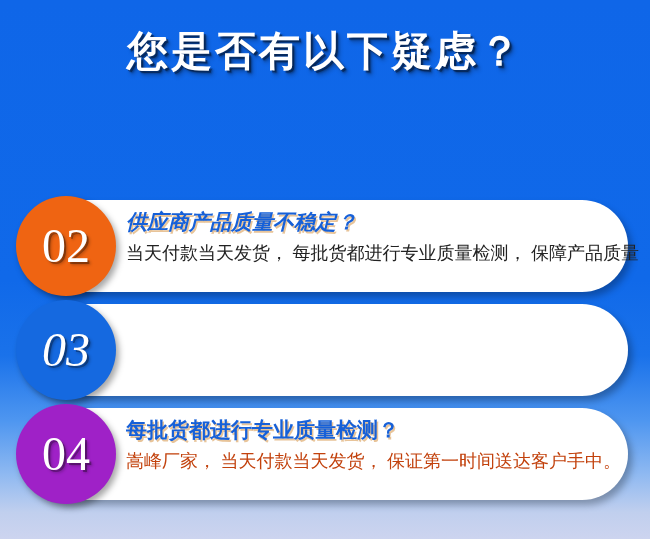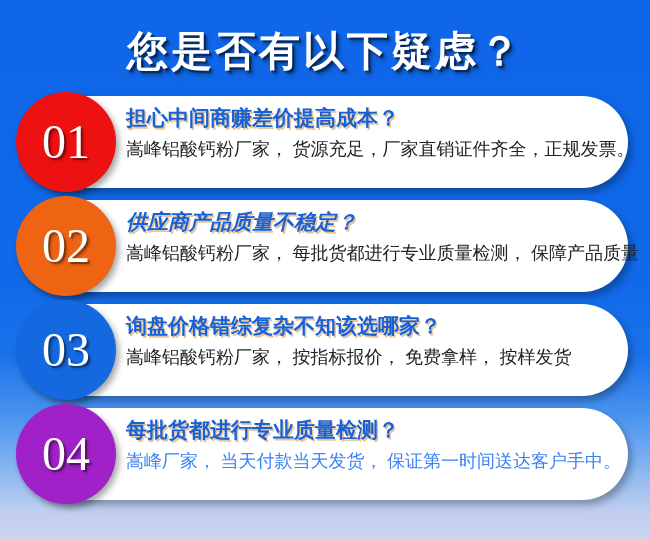--- a/index.html
+++ b/index.html
@@ -122,53 +122,40 @@
 </style>
 </head>
 <body>
 
 <div id="poster">
 
   <div id="title-band">
     <div id="poster-title" style="color: rgb(255, 255, 255);">您是否有以下疑虑？</div>
   </div>
 
-  <div class="card c1">
-    <div class="badge" style="background: rgb(238, 17, 17);">
-      <span class="badge-num">01</span>
-    </div>
-    <div class="card-text">
-      <div class="q-head" style="color: rgb(22, 96, 216);">担心中间商赚差价提高成本？</div>
-      <div class="q-body" style="color: rgb(34, 34, 34);">嵩峰铝酸钙粉厂家， 货源充足，厂家直销证件齐全，正规发票。</div>
-    </div>
-  </div>
 
   <div class="card c2">
     <div class="badge" style="background: rgb(239, 100, 18); justify-content: center;">
       <span class="badge-num">02</span>
     </div>
     <div class="card-text">
       <div class="q-head" style="color: rgb(22, 96, 216); font-style: italic;">供应商产品质量不稳定？</div>
-      <div class="q-body" style="color: rgb(34, 34, 34);">嵩峰铝酸钙粉厂家， 每批货都进行专业质量检测， 保障产品质量</div>
+      <div class="q-body" style="color: rgb(34, 34, 34);">当天付款当天发货， 每批货都进行专业质量检测， 保障产品质量</div>
     </div>
   </div>
 
   <div class="card c3">
-    <div class="badge" style="background: rgb(21, 105, 224);">
+    <div class="badge" style="background: rgb(21, 105, 224); font-style: italic;">
       <span class="badge-num">03</span>
-    </div>
-    <div class="card-text">
-      <div class="q-head" style="color: rgb(22, 96, 216);">询盘价格错综复杂不知该选哪家？</div>
-      <div class="q-body" style="color: rgb(34, 34, 34);">嵩峰铝酸钙粉厂家， 按指标报价， 免费拿样， 按样发货</div>
     </div>
   </div>
 
   <div class="card c4">
     <div class="badge" style="background: rgb(159, 33, 199); text-align: center;">
       <span class="badge-num">04</span>
     </div>
     <div class="card-text">
       <div class="q-head" style="color: rgb(22, 96, 216);">每批货都进行专业质量检测？</div>
-      <div class="q-body" style="color: #3b82f6; text-align: right;">嵩峰厂家， 当天付款当天发货， 保证第一时间送达客户手中。</div>
+      <div class="q-body" style="color: #c2410c; text-align: right;">嵩峰厂家， 当天付款当天发货， 保证第一时间送达客户手中。</div>
     </div>
   </div>
 
 </div>
 
 </body></html>

